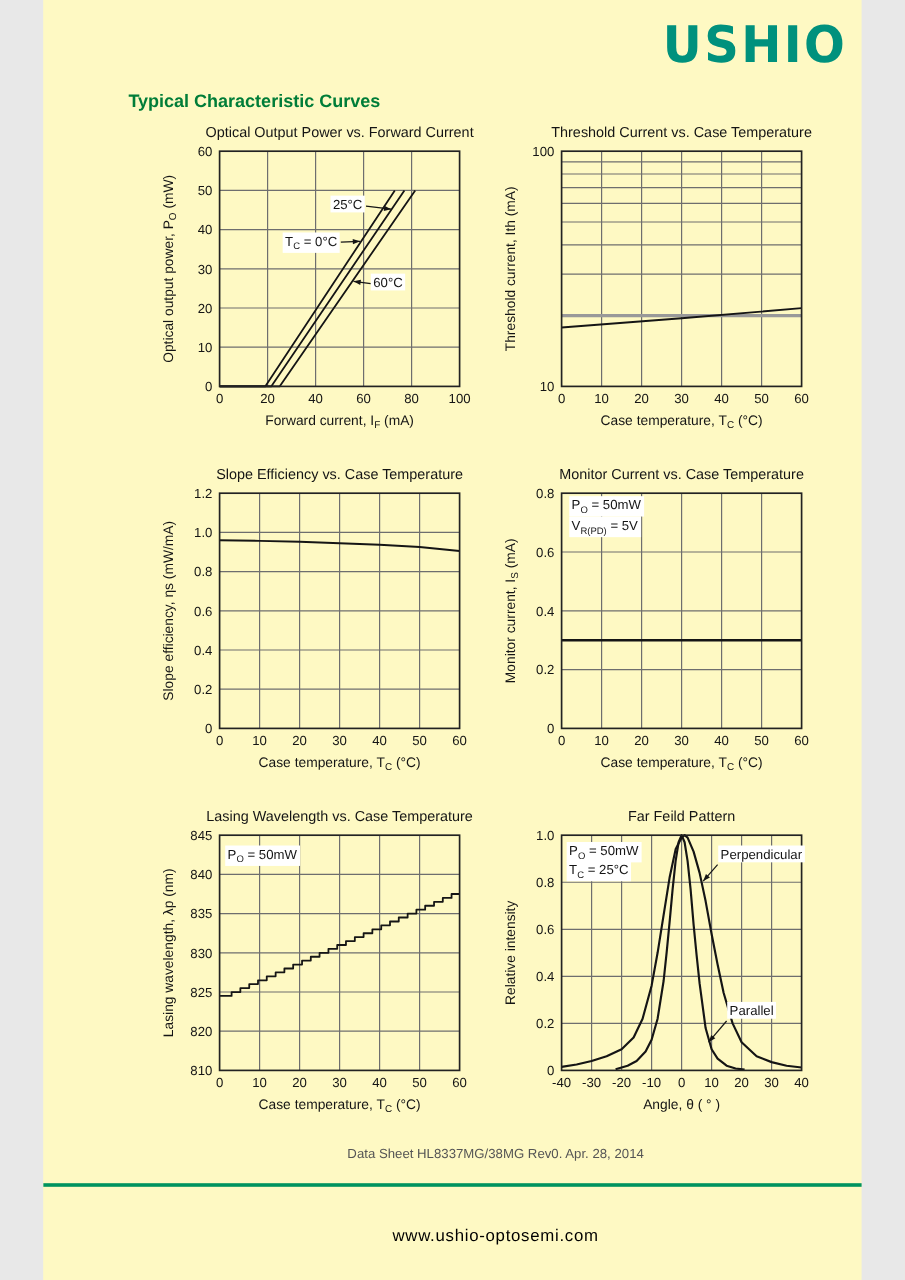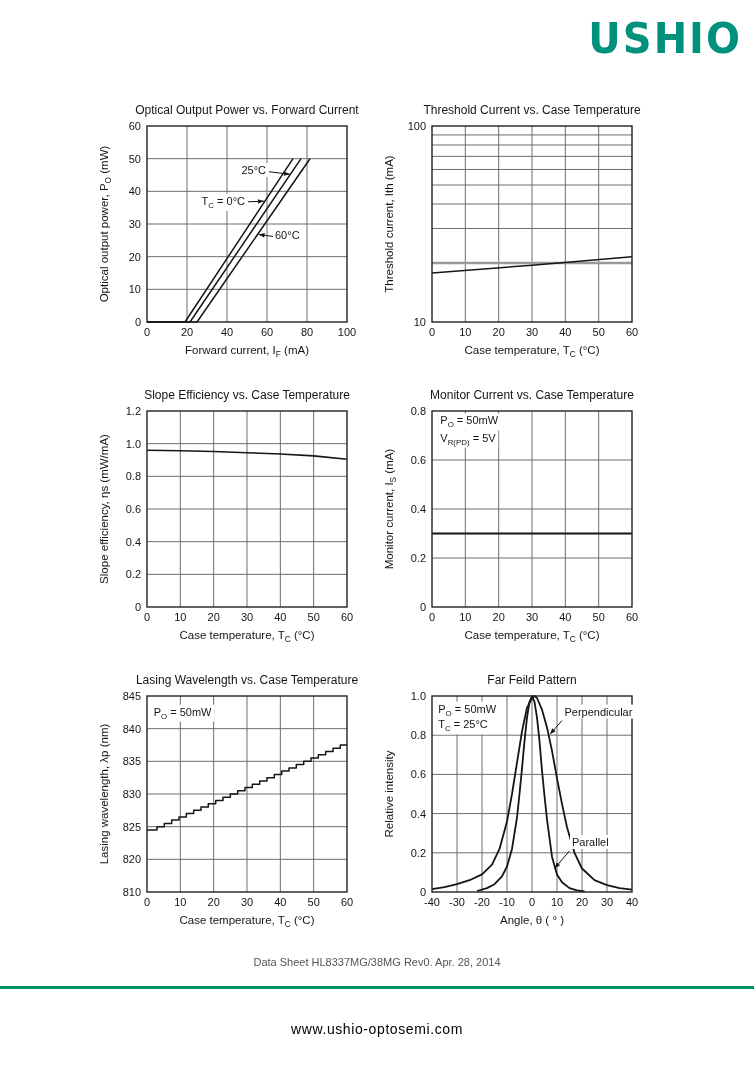--- a/index.html
+++ b/index.html
@@ -1,35 +1,36 @@
 <!DOCTYPE html>
 <html><head>
 <meta charset="utf-8">
 <style>
   html,body{margin:0;padding:0;background:#e8e8e8;}
-  .page{position:relative;width:754px;height:1067px;background:#ffffff;margin:0 auto;
+  .page{position:relative;width:682px;height:1067px;background:#fef9c3;margin:0 auto;
         font-family:"Liberation Sans",sans-serif;color:#111;overflow:hidden;}
   .logo{position:absolute;top:14px;right:12px;font-size:40px;font-weight:bold;
         letter-spacing:2px;font-family:"DejaVu Sans",sans-serif;transform:scaleY(1.05);transform-origin:top right;}
   .heading{position:absolute;left:71px;top:76px;margin:0;font-size:15px;font-weight:bold;}
   figure.chart{margin:0;position:absolute;width:284px;height:272px;}
   #c0{left:89px;top:100px}  #c1{left:374px;top:100px}
   #c2{left:89px;top:385px}  #c3{left:374px;top:385px}
   #c4{left:89px;top:670px}  #c5{left:374px;top:670px}
   .footnote{position:absolute;top:956px;left:0;width:754px;text-align:center;font-size:11px;color:#555;}
   .rule{position:absolute;top:986px;left:0;width:754px;height:3px;}
   .company{position:absolute;top:1001px;left:0;width:754px;text-align:center;font-size:15px;color:#000;}
   .website{position:absolute;top:1021px;left:0;width:754px;text-align:center;font-size:14px;letter-spacing:0.6px;color:#000;}
   svg text{font-family:"Liberation Sans",sans-serif;}
 </style>
 </head>
 <body>
 
 <div class="page">
   <div class="logo" style="color: rgb(0, 145, 125);">USHIO</div>
+  <h1 class="heading" style="color: rgb(0, 125, 56);">Typical Characteristic Curves</h1>
 
   <div>
     <figure class="chart" id="c0"><svg width="284" height="272" viewBox="0 0 284 272">
           <g>
             <line x1="98" y1="26" x2="98" y2="222" stroke="#6e6e6e" stroke-width="1"></line>
             <line x1="138" y1="26" x2="138" y2="222" stroke="#6e6e6e" stroke-width="1"></line>
             <line x1="178" y1="26" x2="178" y2="222" stroke="#6e6e6e" stroke-width="1"></line>
             <line x1="218" y1="26" x2="218" y2="222" stroke="#6e6e6e" stroke-width="1"></line>
             <line x1="58" y1="189.33333333333334" x2="258" y2="189.33333333333334" stroke="#6e6e6e" stroke-width="1"></line>
             <line x1="58" y1="156.66666666666669" x2="258" y2="156.66666666666669" stroke="#6e6e6e" stroke-width="1"></line>

